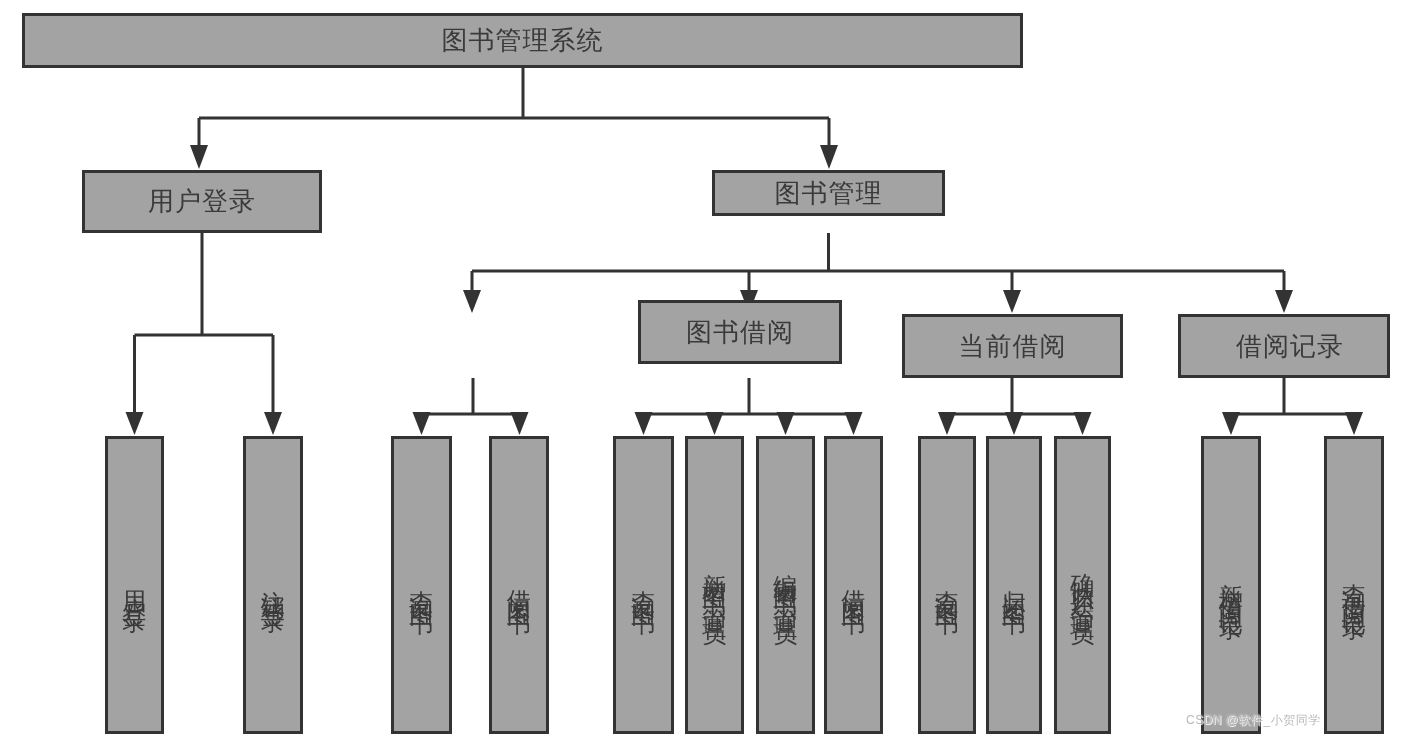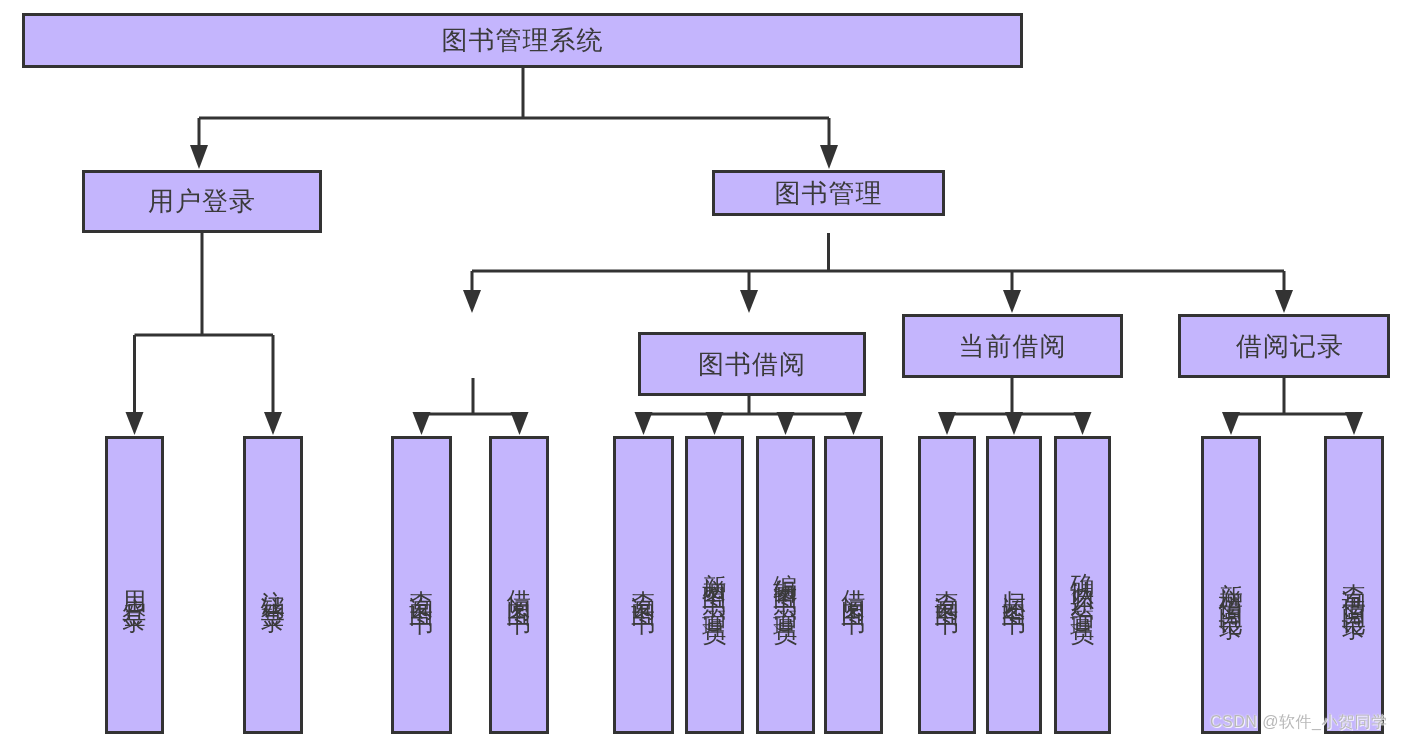--- a/index.html
+++ b/index.html
@@ -11,21 +11,21 @@
     color:#333333;
     overflow:hidden;
   }
   .connectors {
     position:absolute; left:0; top:0; z-index:0;
   }
   .node {
     position:absolute;
     box-sizing:border-box;
     border:3px solid #333333;
-    background:#c4b5fd;
+    background:#a3a3a3;
     display:flex; align-items:center; justify-content:center;
     z-index:1;
   }
   .h-label {
     font-size:26px;
     letter-spacing:1px;
     color:#3a3a3a;
     white-space:nowrap;
   }
   .leaf .v-label {
@@ -33,26 +33,25 @@
     text-orientation:mixed;
     font-size:24px;
     letter-spacing:7px;
     line-height:1.15;
     color:#3a3a3a;
   }
   .watermark {
     position:absolute;
     left:1186px; top:712px;
     z-index:3;
-    font-size:16px;
+    font-size:12px;
     letter-spacing:0.5px;
     color:#b9b9b9;
     white-space:nowrap;
     text-shadow:0 0 2px rgba(255,255,255,0.95), 1px 1px 0 rgba(255,255,255,0.8);
-    margin-left:24px;
   }
 </style>
 </head>
 <body>
 
 <div class="canvas">
 
   <svg class="connectors" width="1405" height="747" viewBox="0 0 1405 747">
     <g stroke="#333333" stroke-width="3" fill="none">
 
@@ -104,21 +103,21 @@
     <span class="h-label">图书管理系统</span>
   </div>
 
   <div class="node" style="left:82px; top:170px; width:240px; height:63px;">
     <span class="h-label">用户登录</span>
   </div>
   <div class="node" style="left:712px; top:170px; width:233px; height:46px;">
     <span class="h-label">图书管理</span>
   </div>
 
-  <div class="node" style="left:638px; top:332px; width:228px; height:64px;">
+  <div class="node" style="left:638px; top:300px; width:204px; height:64px;">
     <span class="h-label">图书借阅</span>
   </div>
   <div class="node" style="left:902px; top:314px; width:221px; height:64px;font-family:Liberation Mono, monospace;">
     <span class="h-label">当前借阅</span>
   </div>
   <div class="node" style="left:1178px; top:314px; width:212px; height:64px;padding-left:12px;">
     <span class="h-label">借阅记录</span>
   </div>
 
   <div class="node leaf" style="left:105px; top:436px; width:59px; height:298px;">

